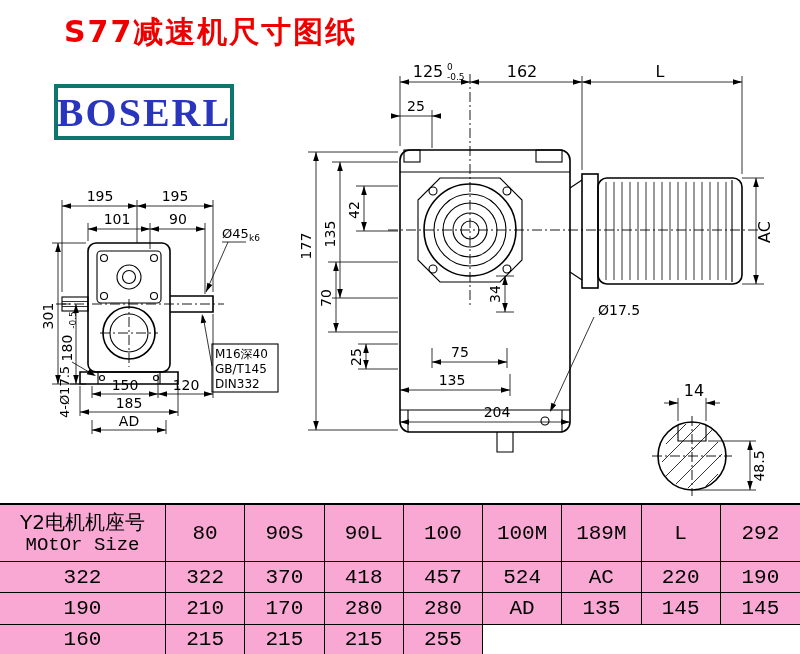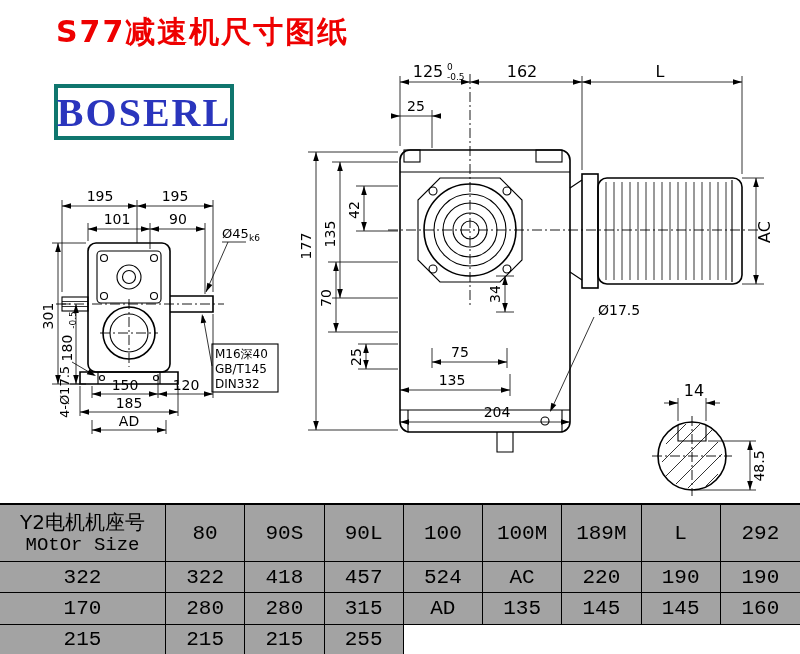--- a/index.html
+++ b/index.html
@@ -1,34 +1,34 @@
 <!DOCTYPE html>
 <html><head>
 <meta charset="utf-8">
 <style>
   html,body{margin:0;padding:0;}
   body{width:800px;height:654px;background:#ffffff;position:relative;overflow:hidden;
        font-family:"DejaVu Sans",sans-serif;}
-  .title{position:absolute;left:56px;top:12px;font-weight:bold;font-size:30px;
+  .title{position:absolute;left:64px;top:12px;font-weight:bold;font-size:30px;
          color:#ee0000;letter-spacing:2px;font-family:"DejaVu Sans",sans-serif;}
   .logo{position:absolute;left:54px;top:84px;width:172px;height:48px;border:4px solid #0f766e;
         color:#2a35bd;display:flex;align-items:center;justify-content:center;
         font-family:"Liberation Serif",serif;font-weight:bold;font-size:40px;letter-spacing:2px;}
   svg.drawing{position:absolute;left:0;top:0;}
   svg text{font-family:"DejaVu Sans",sans-serif;font-size:15px;fill:#000;}
   .s16{font-size:16px}.s14{font-size:14px}.s13{font-size:13px}.s12{font-size:12px}.s9{font-size:9px}
   .o{fill:none;stroke:#000;stroke-width:1.6}
   .d{fill:none;stroke:#000;stroke-width:1.1}
   .e{fill:none;stroke:#000;stroke-width:0.8}
   .cl{fill:none;stroke:#000;stroke-width:0.9;stroke-dasharray:10 3 2 3}
   .tbl{position:absolute;left:0;top:503px;width:800px;height:151px;display:grid;
        grid-template-columns:166px repeat(8,1fr);grid-template-rows:57px 1fr 1fr 1fr;
        border-top:2px solid #000;font-family:"Liberation Mono",monospace;}
   .cell{border-right:1px solid #000;border-bottom:1px solid #000;display:flex;align-items:center;
-        justify-content:center;font-size:21px;color:#000;box-sizing:border-box;background:#a3a3a3;}
+        justify-content:center;font-size:21px;color:#000;box-sizing:border-box;background:#f9a8d4;}
   .cell:nth-child(9n){border-right:none;}
   .label-cell{flex-direction:column;line-height:1.2;font-size:19px;}
   .label-cell .cn{font-family:"DejaVu Sans",sans-serif;font-size:20px;}
 </style>
 </head>
 <body>
 
 <div class="title">S77减速机尺寸图纸</div>
 <div class="logo">BOSERL</div>
 
@@ -248,32 +248,33 @@
   <div class="cell">90S</div>
   <div class="cell">90L</div>
   <div class="cell">100</div>
   <div class="cell">100M</div>
   <div class="cell">189M</div>
 
   <div class="cell">L</div>
   <div class="cell">292</div>
   <div class="cell">322</div>
   <div class="cell">322</div>
+  <div class="cell">370</div>
   <div class="cell">418</div>
   <div class="cell">457</div>
   <div class="cell">524</div>
 
   <div class="cell">AC</div>
   <div class="cell">220</div>
   <div class="cell">190</div>
   <div class="cell">190</div>
+  <div class="cell">210</div>
   <div class="cell">170</div>
   <div class="cell">280</div>
   <div class="cell">280</div>
-  <div class="cell">315</div>
 
   <div class="cell">AD</div>
   <div class="cell">135</div>
   <div class="cell">145</div>
   <div class="cell">145</div>
   <div class="cell">160</div>
   <div class="cell">215</div>
   <div class="cell">215</div>
   <div class="cell">215</div>
   <div class="cell">255</div>

